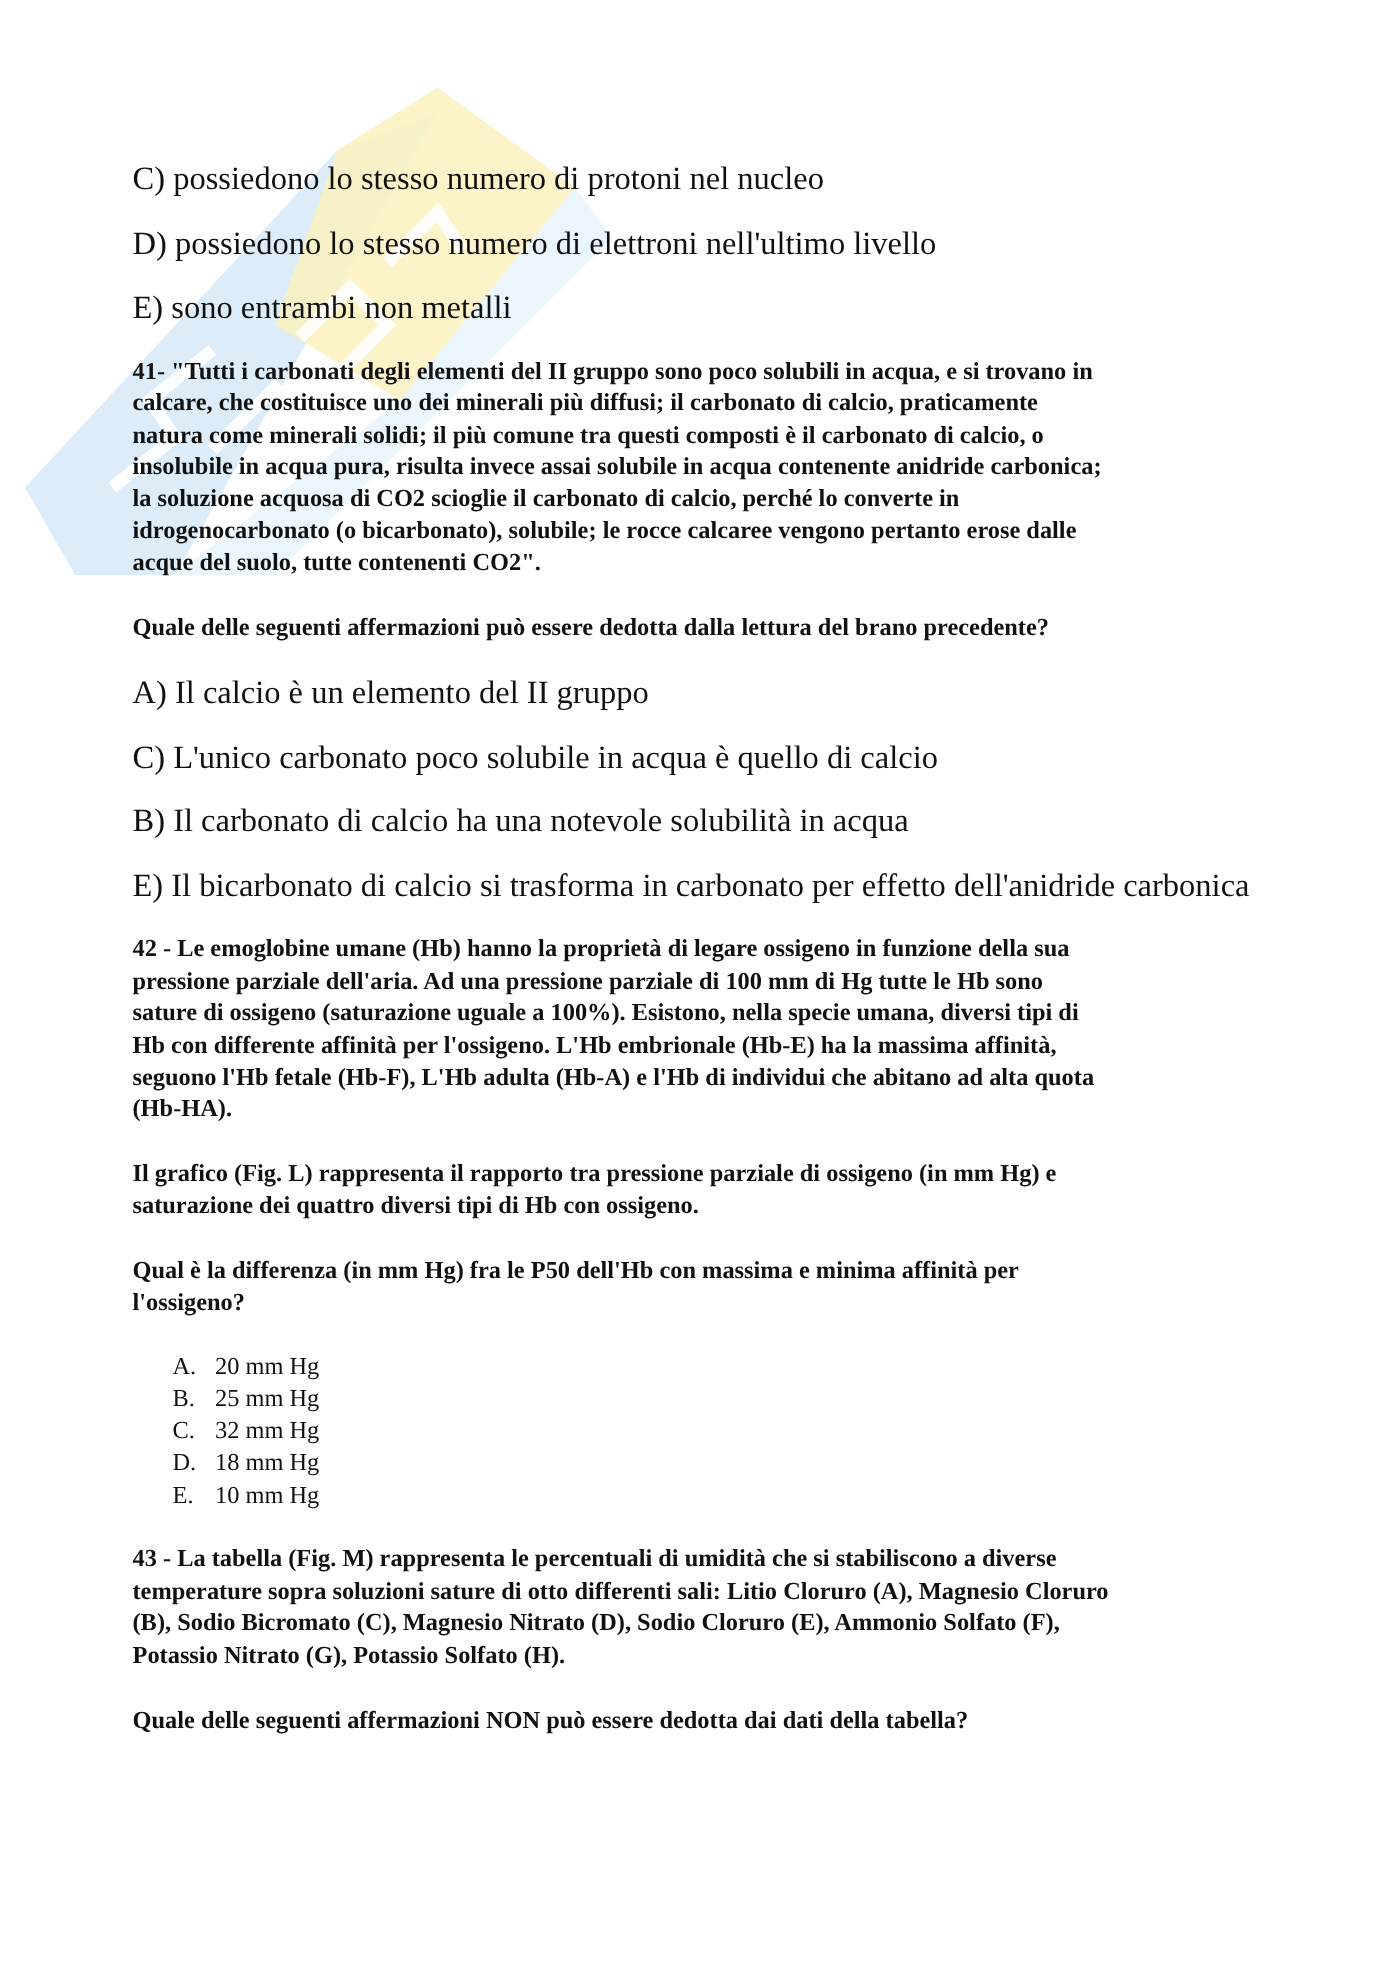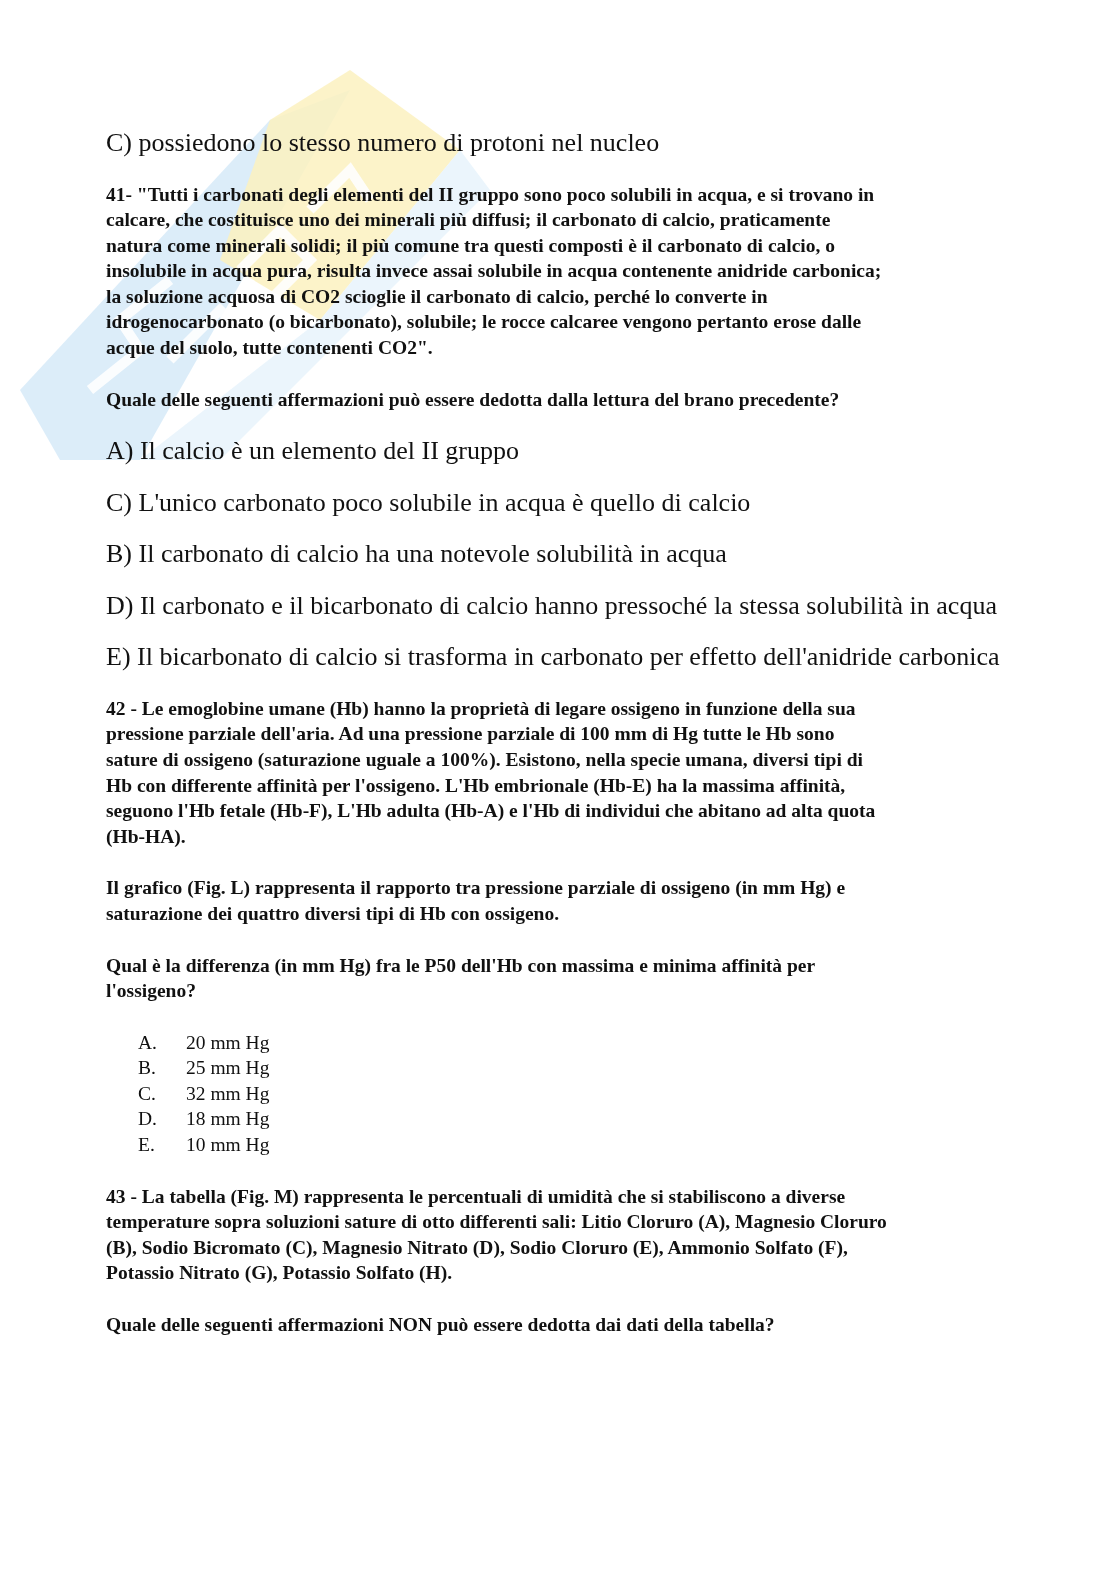--- a/index.html
+++ b/index.html
@@ -11,59 +11,60 @@
     position: absolute; left: 20px; top: 60px; width: 470px; height: 400px; pointer-events: none;
   }
   .page { position: absolute; left: 106px; top: 130px; width: 900px; }
   .p { font-size: 19.5px; line-height: 25.6px; margin: 0; }
   .opt { font-size: 26px; line-height: 26px; margin: 0 0 25.5px 0; }
   .b { font-weight: bold; }
   .gap { height: 26px; }
   .list { margin: 0; padding: 0; list-style: none; }
   .list li { font-size: 19.5px; line-height: 25.6px; padding-left: 32px; position: relative; }
   .list li .lt { position: absolute; left: 32px; width: 34px; }
-  .list li .lv { margin-left: 48px; }
+  .list li .lv { margin-left: 34px; }
 </style>
 </head>
 <body>
 
 <svg class="watermark" viewBox="0 0 470 400">
   <polygon points="0,330 250,60 330,30 120,400 40,400" fill="#d6eaf8" opacity="0.85"></polygon>
   <polygon points="250,60 330,10 440,90 300,260 200,200" fill="#fcf1c0" opacity="0.85"></polygon>
   <polygon points="120,400 300,260 440,90 470,130 200,400" fill="#e3f1fb" opacity="0.7"></polygon>
   <g fill="none" stroke="#ffffff" stroke-width="10" opacity="0.9">
     <path d="M70,330 L120,290 L100,260 L150,220"></path>
     <path d="M150,300 L200,250 L230,280"></path>
     <path d="M220,210 L260,170 L290,200 L250,240"></path>
     <path d="M290,150 L330,110 L350,140"></path>
   </g>
 </svg>
 
 <div class="page">
 
   <section>
     <p class="opt">C) possiedono lo stesso numero di protoni nel nucleo</p>
+    <p class="opt">D) possiedono lo stesso numero di elettroni nell'ultimo livello</p>
+    <p class="opt">E) sono entrambi non metalli</p>
   </section>
 
   <section>
     <div>
       <p class="p b">41- "Tutti i carbonati degli elementi del II gruppo sono poco solubili in acqua, e si trovano in</p>
       <p class="p b">calcare, che costituisce uno dei minerali più diffusi; il carbonato di calcio, praticamente</p>
       <p class="p b">natura come minerali solidi; il più comune tra questi composti è il carbonato di calcio, o</p>
       <p class="p b">insolubile in acqua pura, risulta invece assai solubile in acqua contenente anidride carbonica;</p>
       <p class="p b">la soluzione acquosa di CO2 scioglie il carbonato di calcio, perché lo converte in</p>
       <p class="p b">idrogenocarbonato (o bicarbonato), solubile; le rocce calcaree vengono pertanto erose dalle</p>
       <p class="p b">acque del suolo, tutte contenenti CO2".</p>
     </div>
     <div class="gap"></div>
     <p class="p b" style="margin-bottom:26px">Quale delle seguenti affermazioni può essere dedotta dalla lettura del brano precedente?</p>
     <p class="opt">A) Il calcio è un elemento del II gruppo</p>
     <p class="opt">C) L'unico carbonato poco solubile in acqua è quello di calcio</p>
     <p class="opt">B) Il carbonato di calcio ha una notevole solubilità in acqua</p>
-    <p class="opt">D) Il carbonato e il bicarbonato di calcio hanno pressoché la stessa solubilità in acqua</p>
     <p class="opt">E) Il bicarbonato di calcio si trasforma in carbonato per effetto dell'anidride carbonica</p>
   </section>
 
   <section>
     <div>
       <p class="p b">42 - Le emoglobine umane (Hb) hanno la proprietà di legare ossigeno in funzione della sua</p>
       <p class="p b">pressione parziale dell'aria. Ad una pressione parziale di 100 mm di Hg tutte le Hb sono</p>
       <p class="p b">sature di ossigeno (saturazione uguale a 100%). Esistono, nella specie umana, diversi tipi di</p>
       <p class="p b">Hb con differente affinità per l'ossigeno. L'Hb embrionale (Hb-E) ha la massima affinità,</p>
       <p class="p b">seguono l'Hb fetale (Hb-F), L'Hb adulta (Hb-A) e l'Hb di individui che abitano ad alta quota</p>

